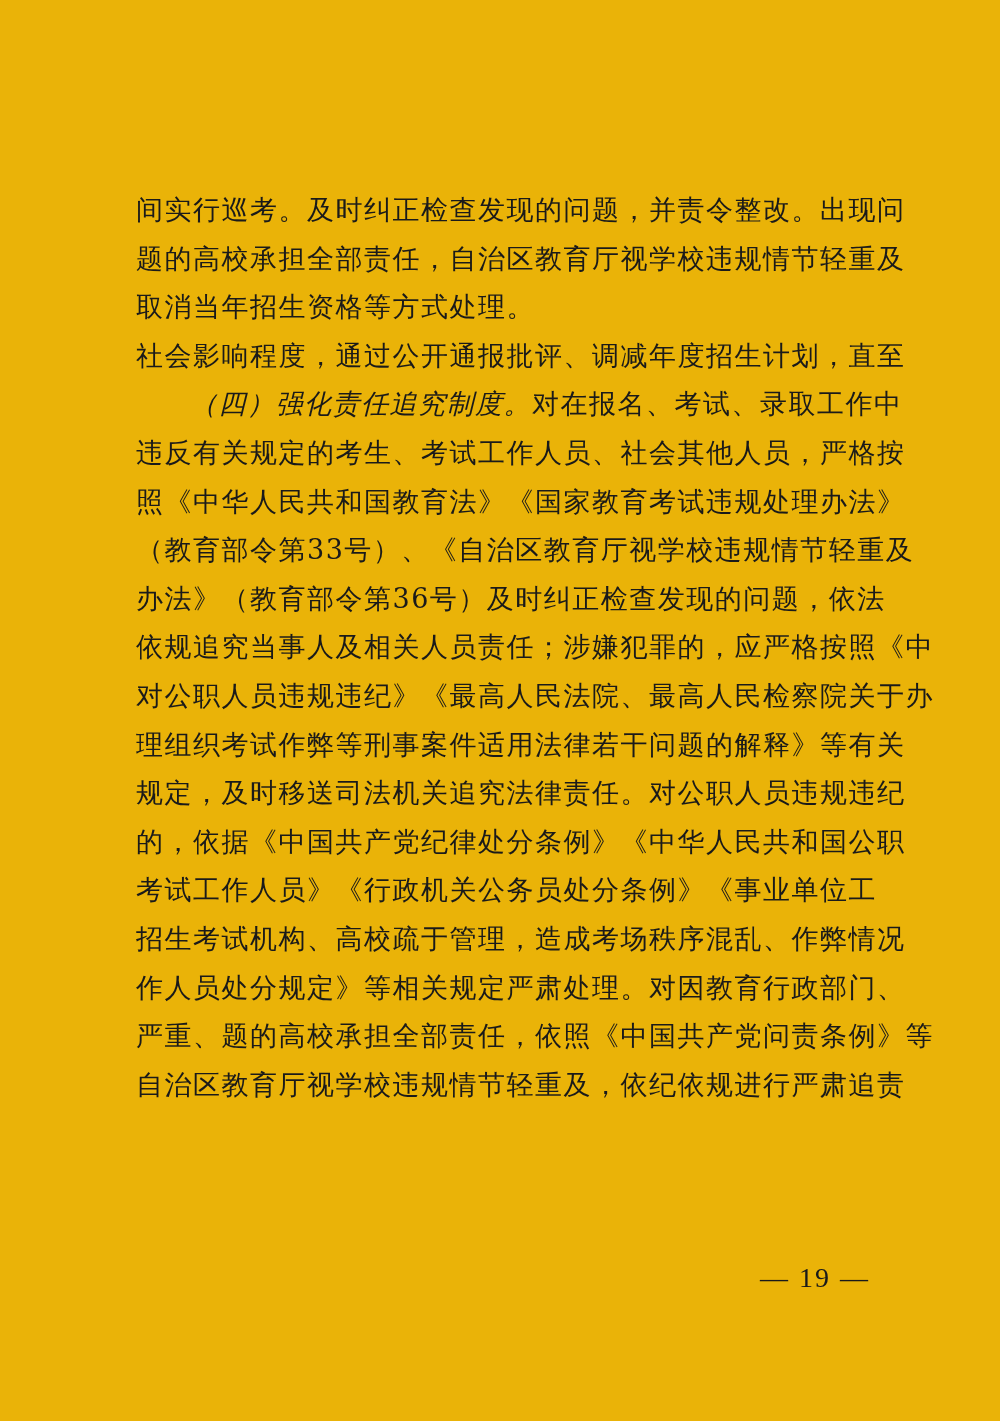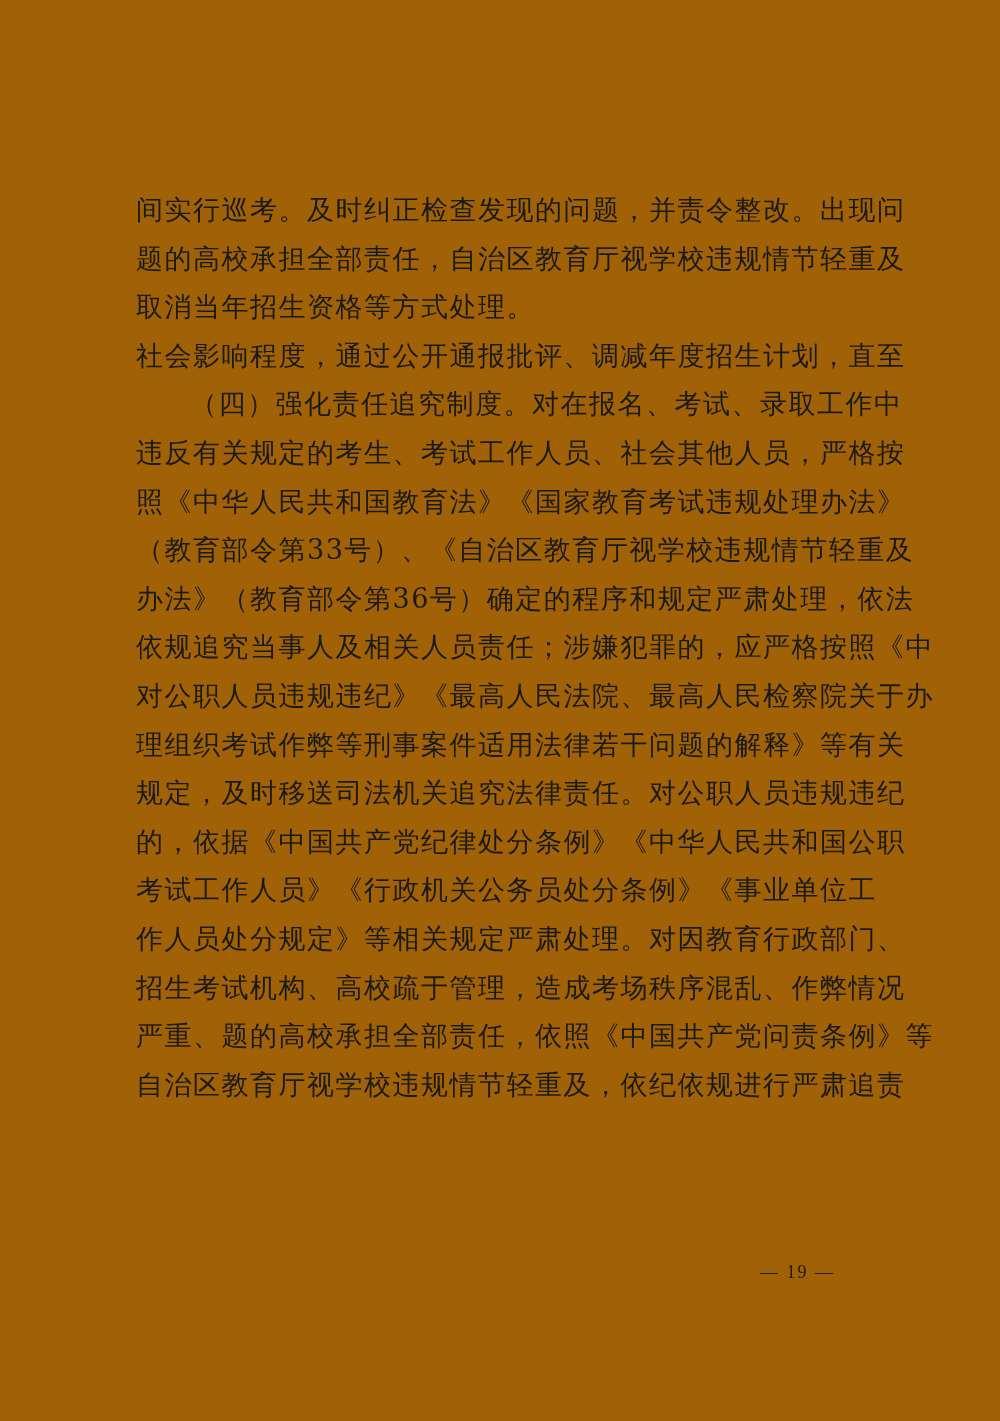--- a/index.html
+++ b/index.html
@@ -14,21 +14,21 @@
     overflow: hidden;
     font-family: "DejaVu Serif", "Liberation Serif", serif;
     color: #1a1a1a;
   }
   .page {
     position: absolute;
     left: 0;
     top: 0;
     width: 1000px;
     height: 1421px;
-    background: #a16207;
+    background: #eab308;
   }
   .body-text {
     position: absolute;
     left: 136px;
     top: 186px;
     width: 740px;
   }
   .line {
     height: 48.6px;
     line-height: 48.6px;
@@ -40,26 +40,27 @@
   }
   .line.last {
     text-align-last: left;
   }
   .line.indent {
     padding-left: 54px;
   }
   .heading-run {
     font-family: "DejaVu Sans", "Liberation Sans", sans-serif;
     font-weight: normal;
+    font-style: italic;
   }
   .page-number {
     position: absolute;
     left: 760px;
     top: 1262px;
-    font-size: 18px;
+    font-size: 28px;
     font-family: "Liberation Serif", "DejaVu Serif", serif;
     color: #1a1a1a;
     letter-spacing: 2px;
   }
 </style>
 </head>
 <body>
 
 <div class="page">
   <div class="body-text">
@@ -69,29 +70,29 @@
       <div class="line">题的高校承担全部责任，自治区教育厅视学校违规情节轻重及</div>
       <div class="line last">取消当年招生资格等方式处理。</div>
       <div class="line">社会影响程度，通过公开通报批评、调减年度招生计划，直至</div>
     </div>
 
     <div>
       <div class="line indent"><span class="heading-run">（四）强化责任追究制度。</span><span>对在报名、考试、录取工作中</span></div>
       <div class="line">违反有关规定的考生、考试工作人员、社会其他人员，严格按</div>
       <div class="line">照《中华人民共和国教育法》《国家教育考试违规处理办法》</div>
       <div class="line">（教育部令第33号）、《自治区教育厅视学校违规情节轻重及</div>
-      <div class="line">办法》（教育部令第36号）确定的程序和规定严肃处理，依法</div>
+      <div class="line">办法》（教育部令第36号）及时纠正检查发现的问题，依法</div>
       <div class="line">依规追究当事人及相关人员责任；涉嫌犯罪的，应严格按照《中</div>
       <div class="line">对公职人员违规违纪》《最高人民法院、最高人民检察院关于办</div>
       <div class="line">理组织考试作弊等刑事案件适用法律若干问题的解释》等有关</div>
       <div class="line">规定，及时移送司法机关追究法律责任。对公职人员违规违纪</div>
       <div class="line">的，依据《中国共产党纪律处分条例》《中华人民共和国公职</div>
       <div class="line">考试工作人员》《行政机关公务员处分条例》《事业单位工</div>
+      <div class="line">招生考试机构、高校疏于管理，造成考场秩序混乱、作弊情况</div>
       <div class="line">作人员处分规定》等相关规定严肃处理。对因教育行政部门、</div>
-      <div class="line">招生考试机构、高校疏于管理，造成考场秩序混乱、作弊情况</div>
       <div class="line">严重、题的高校承担全部责任，依照《中国共产党问责条例》等</div>
       <div class="line">自治区教育厅视学校违规情节轻重及，依纪依规进行严肃追责</div>
     </div>
 
   </div>
 
   <div class="page-number">— 19 —</div>
 </div>
 
 </body></html>

